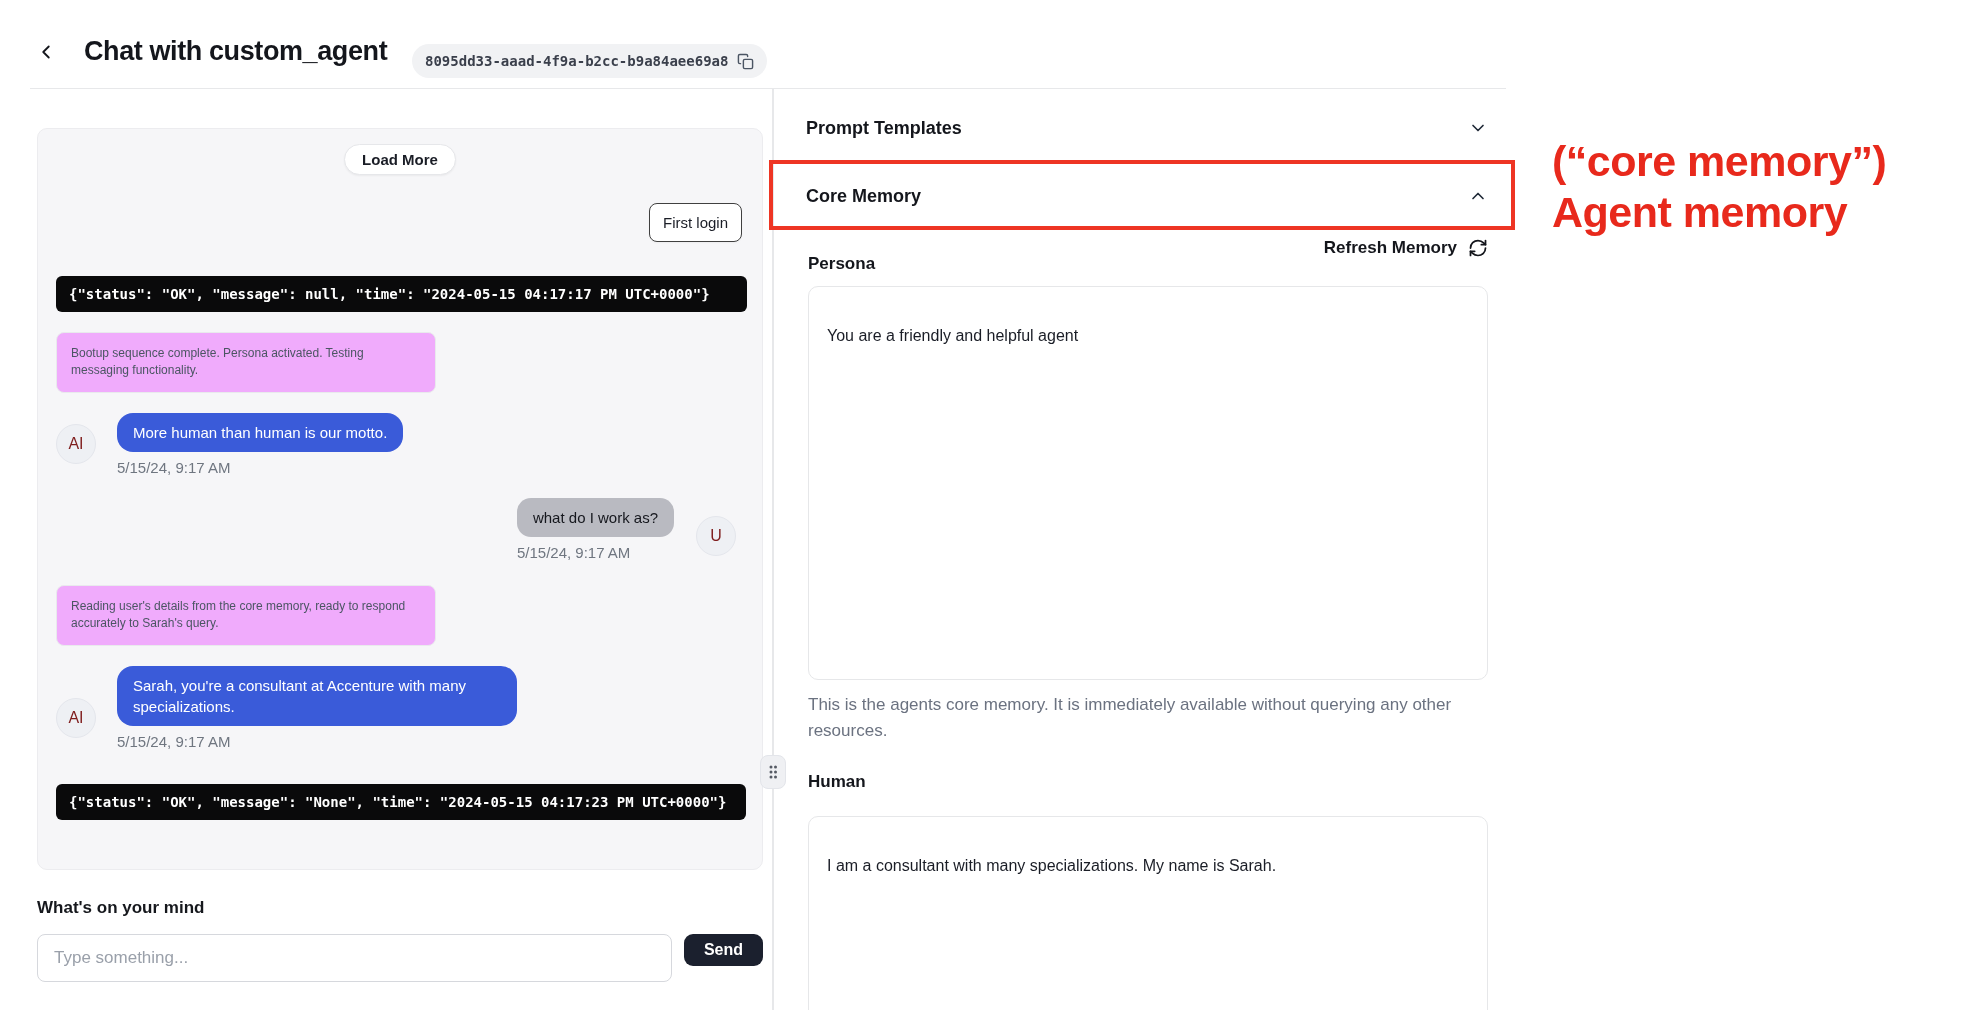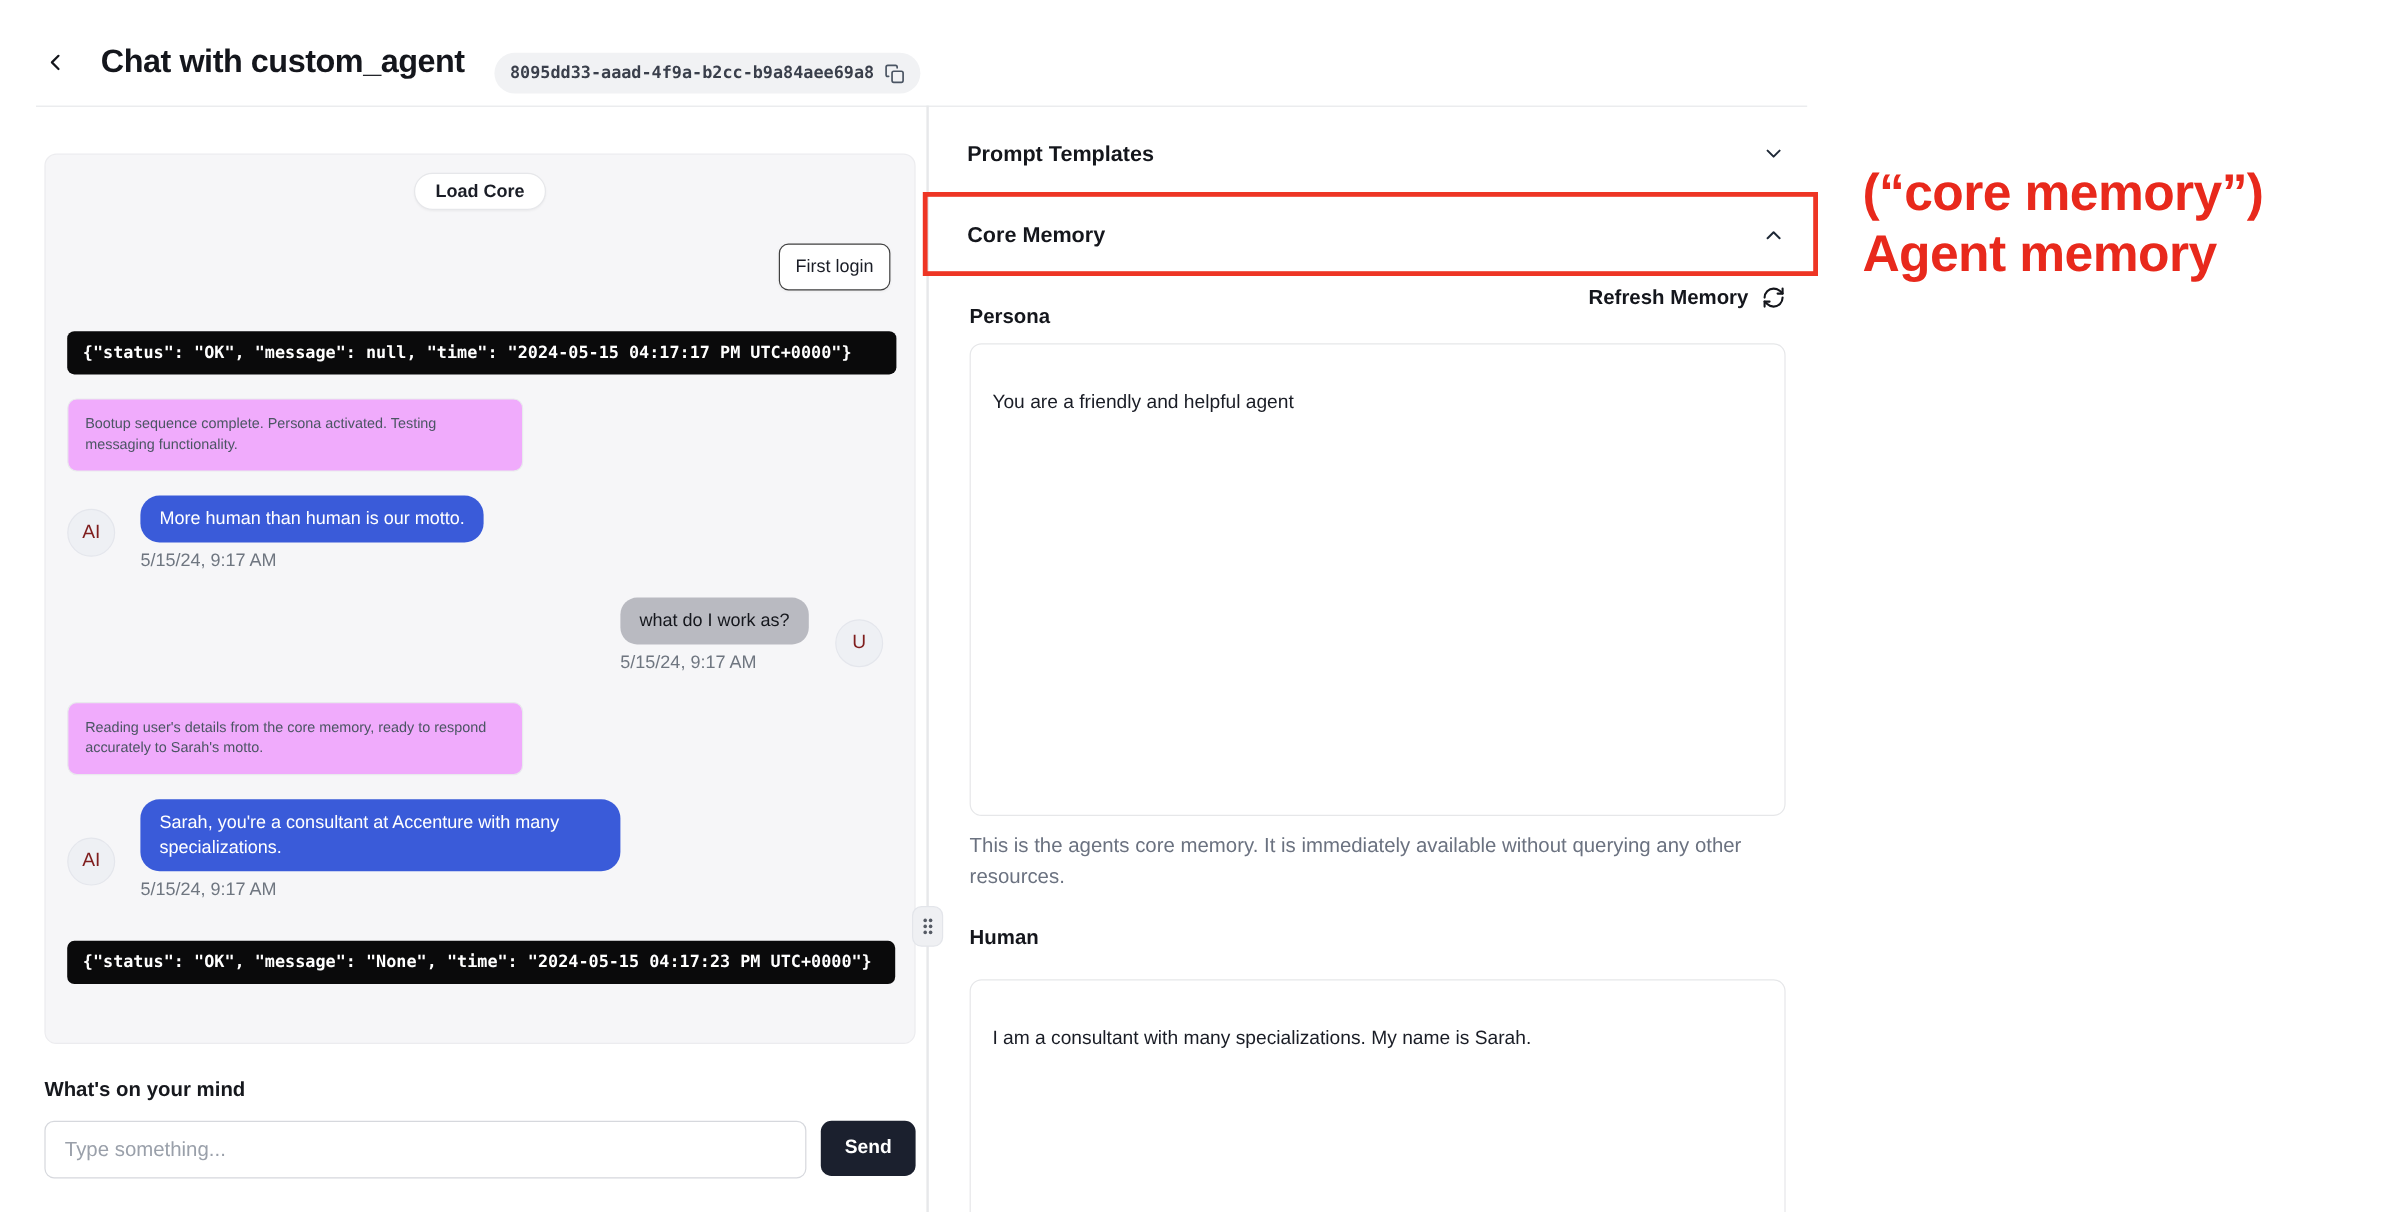--- a/index.html
+++ b/index.html
@@ -51,21 +51,21 @@
   .msg-user .avatar { position:absolute; right:-62px; top:18px; }
   .bubble-user { display:block; width:fit-content; max-width:400px; background:#b9bac1;
     color:#15171d; font-size:15px; line-height:21px; padding:9px 16px; border-radius:14px; }
 
   
   .composer-label { position:absolute; left:37px; top:898px; font-size:17px; font-weight:700; }
   .composer-input { position:absolute; left:37px; top:934px; width:635px; height:48px;
     border:1px solid #d6d8dd; border-radius:8px; padding:0 16px; font-size:17px;
     font-family:"Liberation Sans",sans-serif; color:#1a1d26; background:#fff; outline:none; }
   .composer-input::placeholder { color:#9aa0aa; }
-  .send-btn { position:absolute; left:684px; top:934px; width:79px; height:46px;
+  .send-btn { position:absolute; left:684px; top:934px; width:79px; height:32px;
     background:#1b202e; color:#fff; border:none; border-radius:9px; font-size:16px;
     font-weight:700; font-family:"Liberation Sans",sans-serif; cursor:pointer; }
 
   
   .v-divider { position:absolute; left:772px; top:88px; width:2px; height:922px; background:#e7e8ea; }
   .grip { position:absolute; left:760px; top:755px; width:26px; height:34px; background:#eff0f3;
     border:1px solid #e3e5ea; border-radius:8px; display:flex; align-items:center;
     justify-content:center; cursor:col-resize; }
 
   
@@ -113,41 +113,41 @@
   <span>
     <svg width="17" height="17" viewBox="0 0 24 24" fill="none" stroke="#4b5563" stroke-width="2" stroke-linecap="round" stroke-linejoin="round">
         <rect x="9" y="9" width="13" height="13" rx="2"></rect>
         <path d="M5 15H4a2 2 0 0 1-2-2V4a2 2 0 0 1 2-2h9a2 2 0 0 1 2 2v1"></path>
       </svg>
   </span>
 </div>
 <div class="header-divider"></div>
 
 <div class="chat-panel">
-  <button class="load-more">Load Core</button>
+  <button class="load-more">Load More</button>
 
   <div class="first-login">First login</div>
 
   <div class="json-bar mono">{"status": "OK", "message": null, "time": "2024-05-15 04:17:17 PM UTC+0000"}</div>
 
   <div class="sys-msg">Bootup sequence complete. Persona activated. Testing messaging functionality.</div>
 
   <div class="msg-agent">
     <div class="avatar">AI</div>
     <div class="bubble-agent">More human than human is our motto.</div>
     <div class="timestamp">5/15/24, 9:17 AM</div>
   </div>
 
   <div class="msg-user">
     <div class="avatar">U</div>
     <div class="bubble-user">what do I work as?</div>
     <div class="timestamp">5/15/24, 9:17 AM</div>
   </div>
 
-  <div class="sys-msg second">Reading user's details from the core memory, ready to respond accurately to Sarah's motto.</div>
+  <div class="sys-msg second">Reading user's details from the core memory, ready to respond accurately to Sarah's query.</div>
 
   <div class="msg-agent">
     <div class="avatar">AI</div>
     <div class="bubble-agent">Sarah, you're a consultant at Accenture with many specializations.</div>
     <div class="timestamp">5/15/24, 9:17 AM</div>
   </div>
 
   <div class="json-bar clipped mono">{"status": "OK", "message": "None", "time": "2024-05-15 04:17:23 PM UTC+0000"}</div>
 </div>
 

